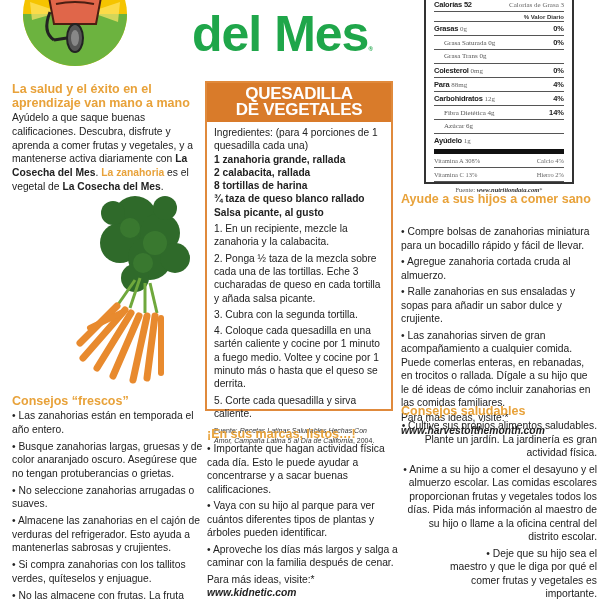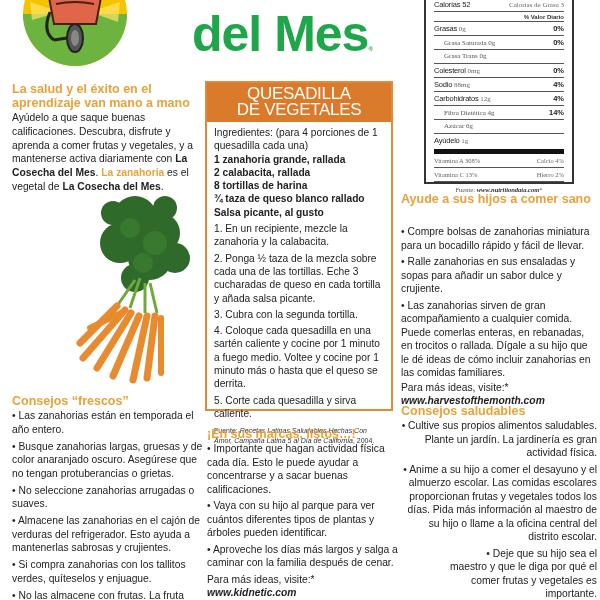--- a/index.html
+++ b/index.html
@@ -8,21 +8,21 @@
   .abs { position: absolute; }
 
   
   .logo-circle { left: 20px; top: -28px; width: 120px; height: 96px; overflow: hidden; }
   .logo-title { left: 192px; top: 4px; font-family: "Liberation Sans", sans-serif; font-weight: bold; color: #1fa64a; font-size: 50px; letter-spacing: -1px; line-height: 60px; }
   .logo-title .reg { font-size: 6px; vertical-align: baseline; color: #1fa64a; }
 
   
   .nutrition { left: 424px; top: -6px; width: 150px; height: 190px; border: 2px solid #333; border-top: none; background: #fff; padding: 4px 8px 0 8px; font-family: "Liberation Serif", serif; color: #333; }
   .nut-row { display: flex; justify-content: space-between; align-items: baseline; border-bottom: 1px solid #555; height: 14px; font-size: 7px; line-height: 13px; }
-  .nut-row .lbl b { font-family: "Liberation Sans", sans-serif; font-weight: normal; font-size: 7.5px; color: #222; letter-spacing: -0.2px; }
+  .nut-row .lbl b { font-family: "Liberation Sans", sans-serif; font-weight: bold; font-size: 7.5px; color: #222; letter-spacing: -0.2px; }
   .nut-row .val { font-family: "Liberation Sans", sans-serif; font-weight: bold; font-size: 7.5px; color: #222; }
   .nut-row.indent .lbl { padding-left: 10px; color: #555; }
   .nut-hdr { font-family: "Liberation Sans", sans-serif; font-weight: bold; font-size: 6px; text-align: right; height: 10px; line-height: 10px; border-bottom: 1px solid #555; }
   .nut-bar { height: 5px; background: #111; margin: 1px 0 0 0; }
   .nut-row.thin { color: #666; font-size: 6.5px; }
   .nut-source { font-size: 6.5px; text-align: center; color: #555; margin-top: 4px; }
   .nut-source i { font-weight: bold; color: #333; }
 
   
   .orange-h { color: #e8a23a; font-weight: bold; }
@@ -32,21 +32,21 @@
   .intro-p .hl { color: #e8a23a; font-weight: bold; }
 
   .carrot-img { left: 35px; top: 188px; width: 160px; height: 200px; }
 
   .tips-h { left: 12px; top: 394px; font-size: 12.5px; }
   .tips-list { left: 12px; top: 409px; width: 192px; font-size: 10.3px; line-height: 13.5px; }
   .tips-list p { margin-bottom: 3.5px; }
 
   
   .recipe { left: 205px; top: 81px; width: 188px; height: 330px; border: 2px solid #e08a3c; background: #fff; }
-  .recipe-hdr { background: #d97b2a; color: #fff; font-weight: normal; text-align: center; font-size: 17px; line-height: 16px; padding: 3px 0 4px 0; letter-spacing: -0.3px; }
+  .recipe-hdr { background: #d97b2a; color: #fff; font-weight: bold; text-align: center; font-size: 17px; line-height: 16px; padding: 3px 0 4px 0; letter-spacing: -0.3px; }
   .recipe-body { padding: 4px 6px 0 7px; font-size: 10.2px; line-height: 13.3px; color: #222; }
   .recipe-body .ing { font-weight: bold; }
   .recipe-body .step { margin-top: 3px; }
   .recipe-body .src { font-size: 7px; line-height: 9.5px; margin-top: 6px; color: #333; }
   .recipe-body .src i { font-style: italic; }
 
   
   .marcas-h { left: 207px; top: 427px; font-size: 12.5px; }
   .marcas-list { left: 207px; top: 442px; width: 192px; font-size: 10.3px; line-height: 13.5px; }
   .marcas-list p { margin-bottom: 3px; }
@@ -102,21 +102,21 @@
   </div>
   <div class="nut-row indent">
     <span class="lbl">Grasa Trans 0g</span>
     <span class="val"></span>
   </div>
   <div class="nut-row">
     <span class="lbl"><b>Colesterol</b> <span style="color:#666;">0mg</span></span>
     <span class="val">0%</span>
   </div>
   <div class="nut-row">
-    <span class="lbl"><b>Sodio</b> <span style="color:#666;">88mg</span></span>
+    <span class="lbl"><b>Para</b> <span style="color:#666;">88mg</span></span>
     <span class="val">4%</span>
   </div>
   <div class="nut-row">
     <span class="lbl"><b>Carbohidratos</b> <span style="color:#666;">12g</span></span>
     <span class="val">4%</span>
   </div>
   <div class="nut-row indent">
     <span class="lbl">Fibra Dietética 4g</span>
     <span class="val">14%</span>
   </div>
@@ -223,20 +223,21 @@
   <p>• Aproveche los días más largos y salga a caminar con la familia después de cenar.</p>
   <div>Para más ideas, visite:*</div>
   <div class="url">www.kidnetic.com</div>
   <div class="url">www.verbnow.com</div>
 
 </div>
 
 <div class="abs orange-h ayude-h">Ayude a sus hijos a comer sano</div>
 <div class="abs ayude-list">
   <p>• Compre bolsas de zanahorias miniatura para un bocadillo rápido y fácil de llevar.</p>
+  <p>• Agregue zanahoria cortada cruda al almuerzo.</p>
   <p>• Ralle zanahorias en sus ensaladas y sopas para añadir un sabor dulce y crujiente.</p>
   <p style="margin-bottom:1px;">• Las zanahorias sirven de gran acompañamiento a cualquier comida. Puede comerlas enteras, en rebanadas, en trocitos o rallada. Dígale a su hijo que le dé ideas de cómo incluir zanahorias en las comidas familiares.</p>
   <div>Para más ideas, visite:*</div>
   <div class="url">www.harvestofthemonth.com</div>
 </div>
 
 <div class="abs orange-h salud-h">Consejos saludables</div>
 <div class="abs salud-list">
   <p>• Cultive sus propios alimentos saludables. Plante un jardín. La jardinería es gran actividad física.</p>
   <p>• Anime a su hijo a comer el desayuno y el almuerzo escolar. Las comidas escolares proporcionan frutas y vegetales todos los días. Pida más información al maestro de su hijo o llame a la oficina central del distrito escolar.</p>

